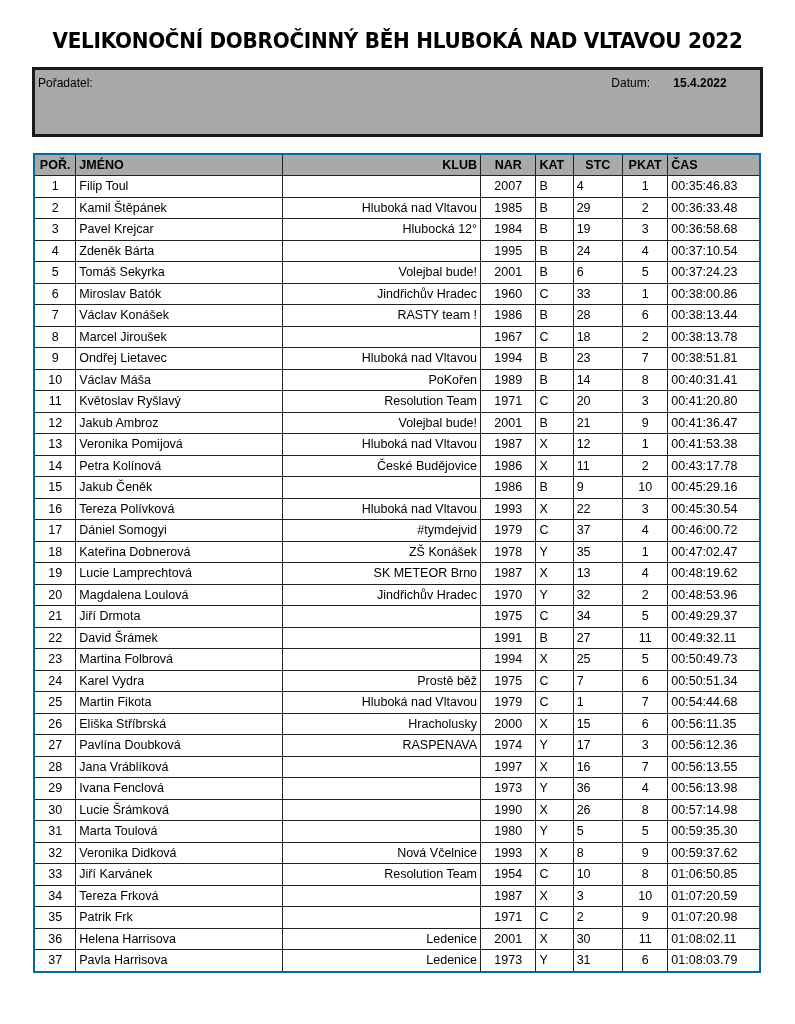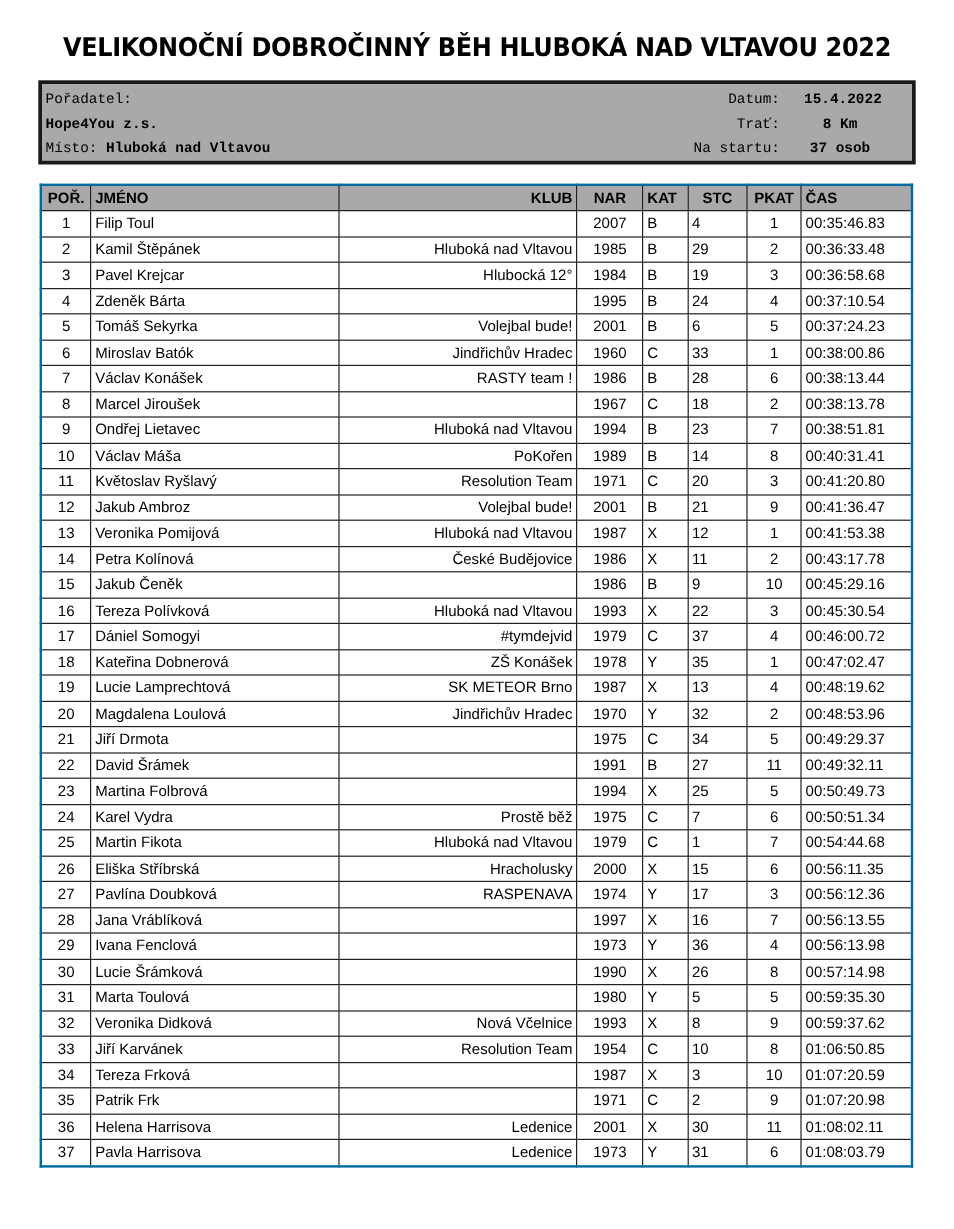--- a/index.html
+++ b/index.html
@@ -37,21 +37,20 @@
       background: #a9a9a9;
       border: 3px solid #1a1a1a;
       font-size: 12px;
     }
     .info-row {
       position: absolute;
       left: 0;
       width: 100%;
       height: 20px;
       line-height: 20px;
-      font-family: Liberation Mono, monospace;
     }
     .info-row.r1 { top: 3px; }
     .info-row.r2 { top: 24px; }
     .info-row.r3 { top: 44px; }
     .info-left {
       position: absolute;
       left: 3px;
     }
     .info-right {
       position: absolute;
@@ -103,35 +102,20 @@
 
 <div class="title">VELIKONOČNÍ DOBROČINNÝ BĚH HLUBOKÁ NAD VLTAVOU 2022</div>
 
 <div class="info-box">
   <div class="info-row r1">
     <span class="info-left">Pořadatel:</span>
     <span class="info-right">
       <span>Datum:</span><span class="rv">15.4.2022</span>
     </span>
   </div>
-  <div class="info-row r2">
-    <span class="info-left bold">Hope4You z.s.</span>
-    <span class="info-right">
-      <span>Trať:</span><span class="rv">8 Km</span>
-    </span>
-  </div>
-  <div class="info-row r3">
-    <span class="info-left">
-      <span>Místo:</span>
-      <span class="bold">Hluboká nad Vltavou</span>
-    </span>
-    <span class="info-right">
-      <span>Na startu:</span><span class="rv">37 osob</span>
-    </span>
-  </div>
 </div>
 
 <table class="results">
   <thead>
     <tr>
       <th class="c-por">POŘ.</th>
       <th class="c-name">JMÉNO</th>
       <th class="c-club">KLUB</th>
       <th class="c-nar">NAR</th>
       <th class="c-kat">KAT</th>

